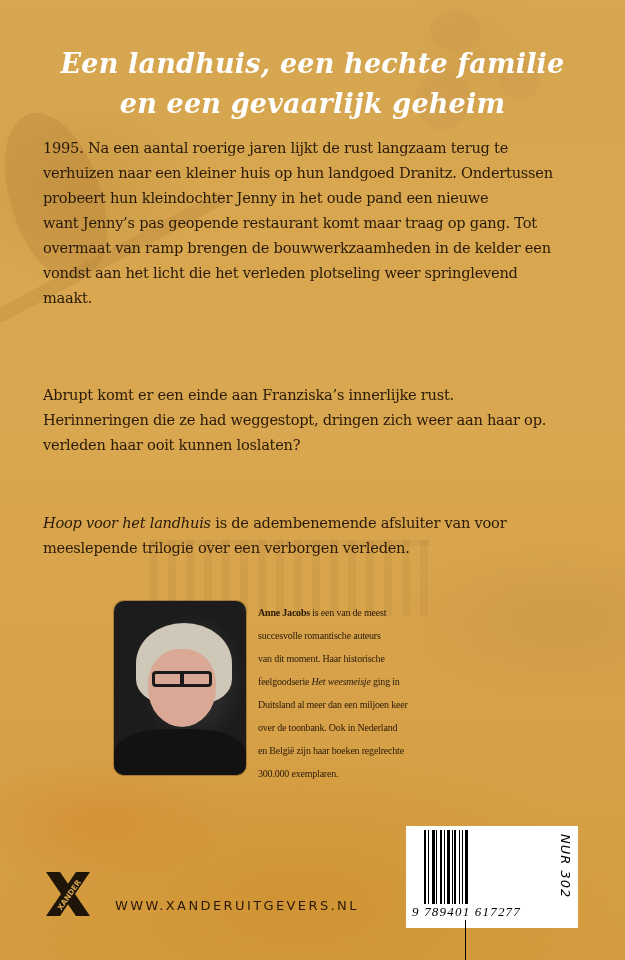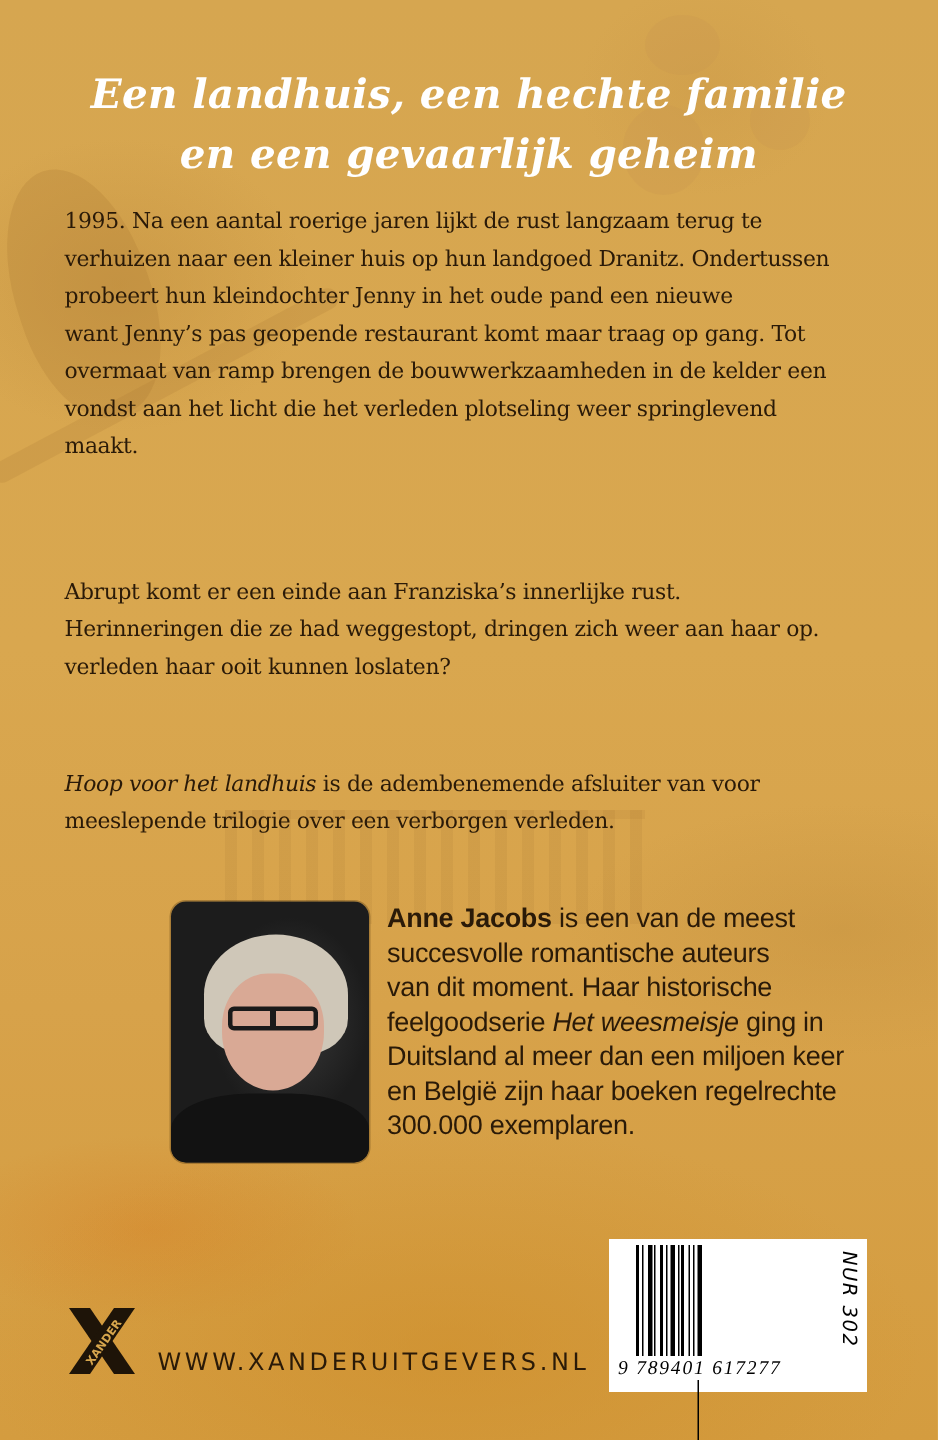--- a/index.html
+++ b/index.html
@@ -84,34 +84,34 @@
       background: linear-gradient(90deg, rgba(0,0,0,0) 46%, #1a1a1a 46% 54%, rgba(0,0,0,0) 54%);
     }
     .photo-shirt {
       position: absolute; left: 0; top: 128px; width: 132px; height: 60px;
       background: #121212; border-radius: 40% 40% 0 0;
     }
 
     .bio {
       position: absolute; left: 258px; top: 601px; width: 260px;
       color: #2a1a08;
-      font-family: Liberation Sans, sans-serif;
-      font-size: 18px; line-height: 23px;
+      font-family: Liberation Serif, serif;
+      font-size: 10px; line-height: 23px;
       letter-spacing: -0.2px;
     }
     .bio .line { display: block; white-space: nowrap; }
     .bio .name { font-weight: bold; }
 
     .logo {
       position: absolute; left: 46px; top: 872px; width: 44px; height: 44px;
     }
     .website {
-      position: absolute; left: 105px; top: 898px;
+      position: absolute; left: 115px; top: 898px;
       font-family: "DejaVu Sans", sans-serif;
-      font-size: 16px; letter-spacing: 2.4px;
+      font-size: 13px; letter-spacing: 2.4px;
       color: #2a1a08;
     }
 
     .barcode {
       position: absolute; left: 406px; top: 826px; width: 172px; height: 102px;
       background: #ffffff;
     }
     .bars {
       position: absolute; left: 18px; top: 4px; width: 130px; height: 78px;
       display: flex; align-items: stretch;
@@ -176,20 +176,21 @@
   <div class="photo-glasses"></div>
   <div class="photo-shirt"></div>
 </div>
 
 <div class="bio">
   <span class="line"><span class="name">Anne Jacobs</span><span> is een van de meest</span></span>
   <span class="line">succesvolle romantische auteurs</span>
   <span class="line">van dit moment. Haar historische</span>
   <span class="line"><span>feelgoodserie </span><span class="em">Het weesmeisje</span><span> ging in</span></span>
   <span class="line">Duitsland al meer dan een miljoen keer</span>
+  <span class="line">over de toonbank. Ook in Nederland</span>
   <span class="line">en België zijn haar boeken regelrechte</span>
   <span class="line">300.000 exemplaren.</span>
 </div>
 
 <div class="logo">
   <svg width="44" height="44" viewBox="0 0 44 44">
     <polygon points="0,0 14,0 44,44 30,44" fill="#1e1408"></polygon>
     <polygon points="30,0 44,0 14,44 0,44" fill="#1e1408"></polygon>
     <text x="22" y="26" font-size="7.5" font-family="DejaVu Sans, sans-serif" font-weight="bold" fill="#d7a64d" text-anchor="middle" transform="rotate(-55 22 22)">XANDER</text>
   </svg>

